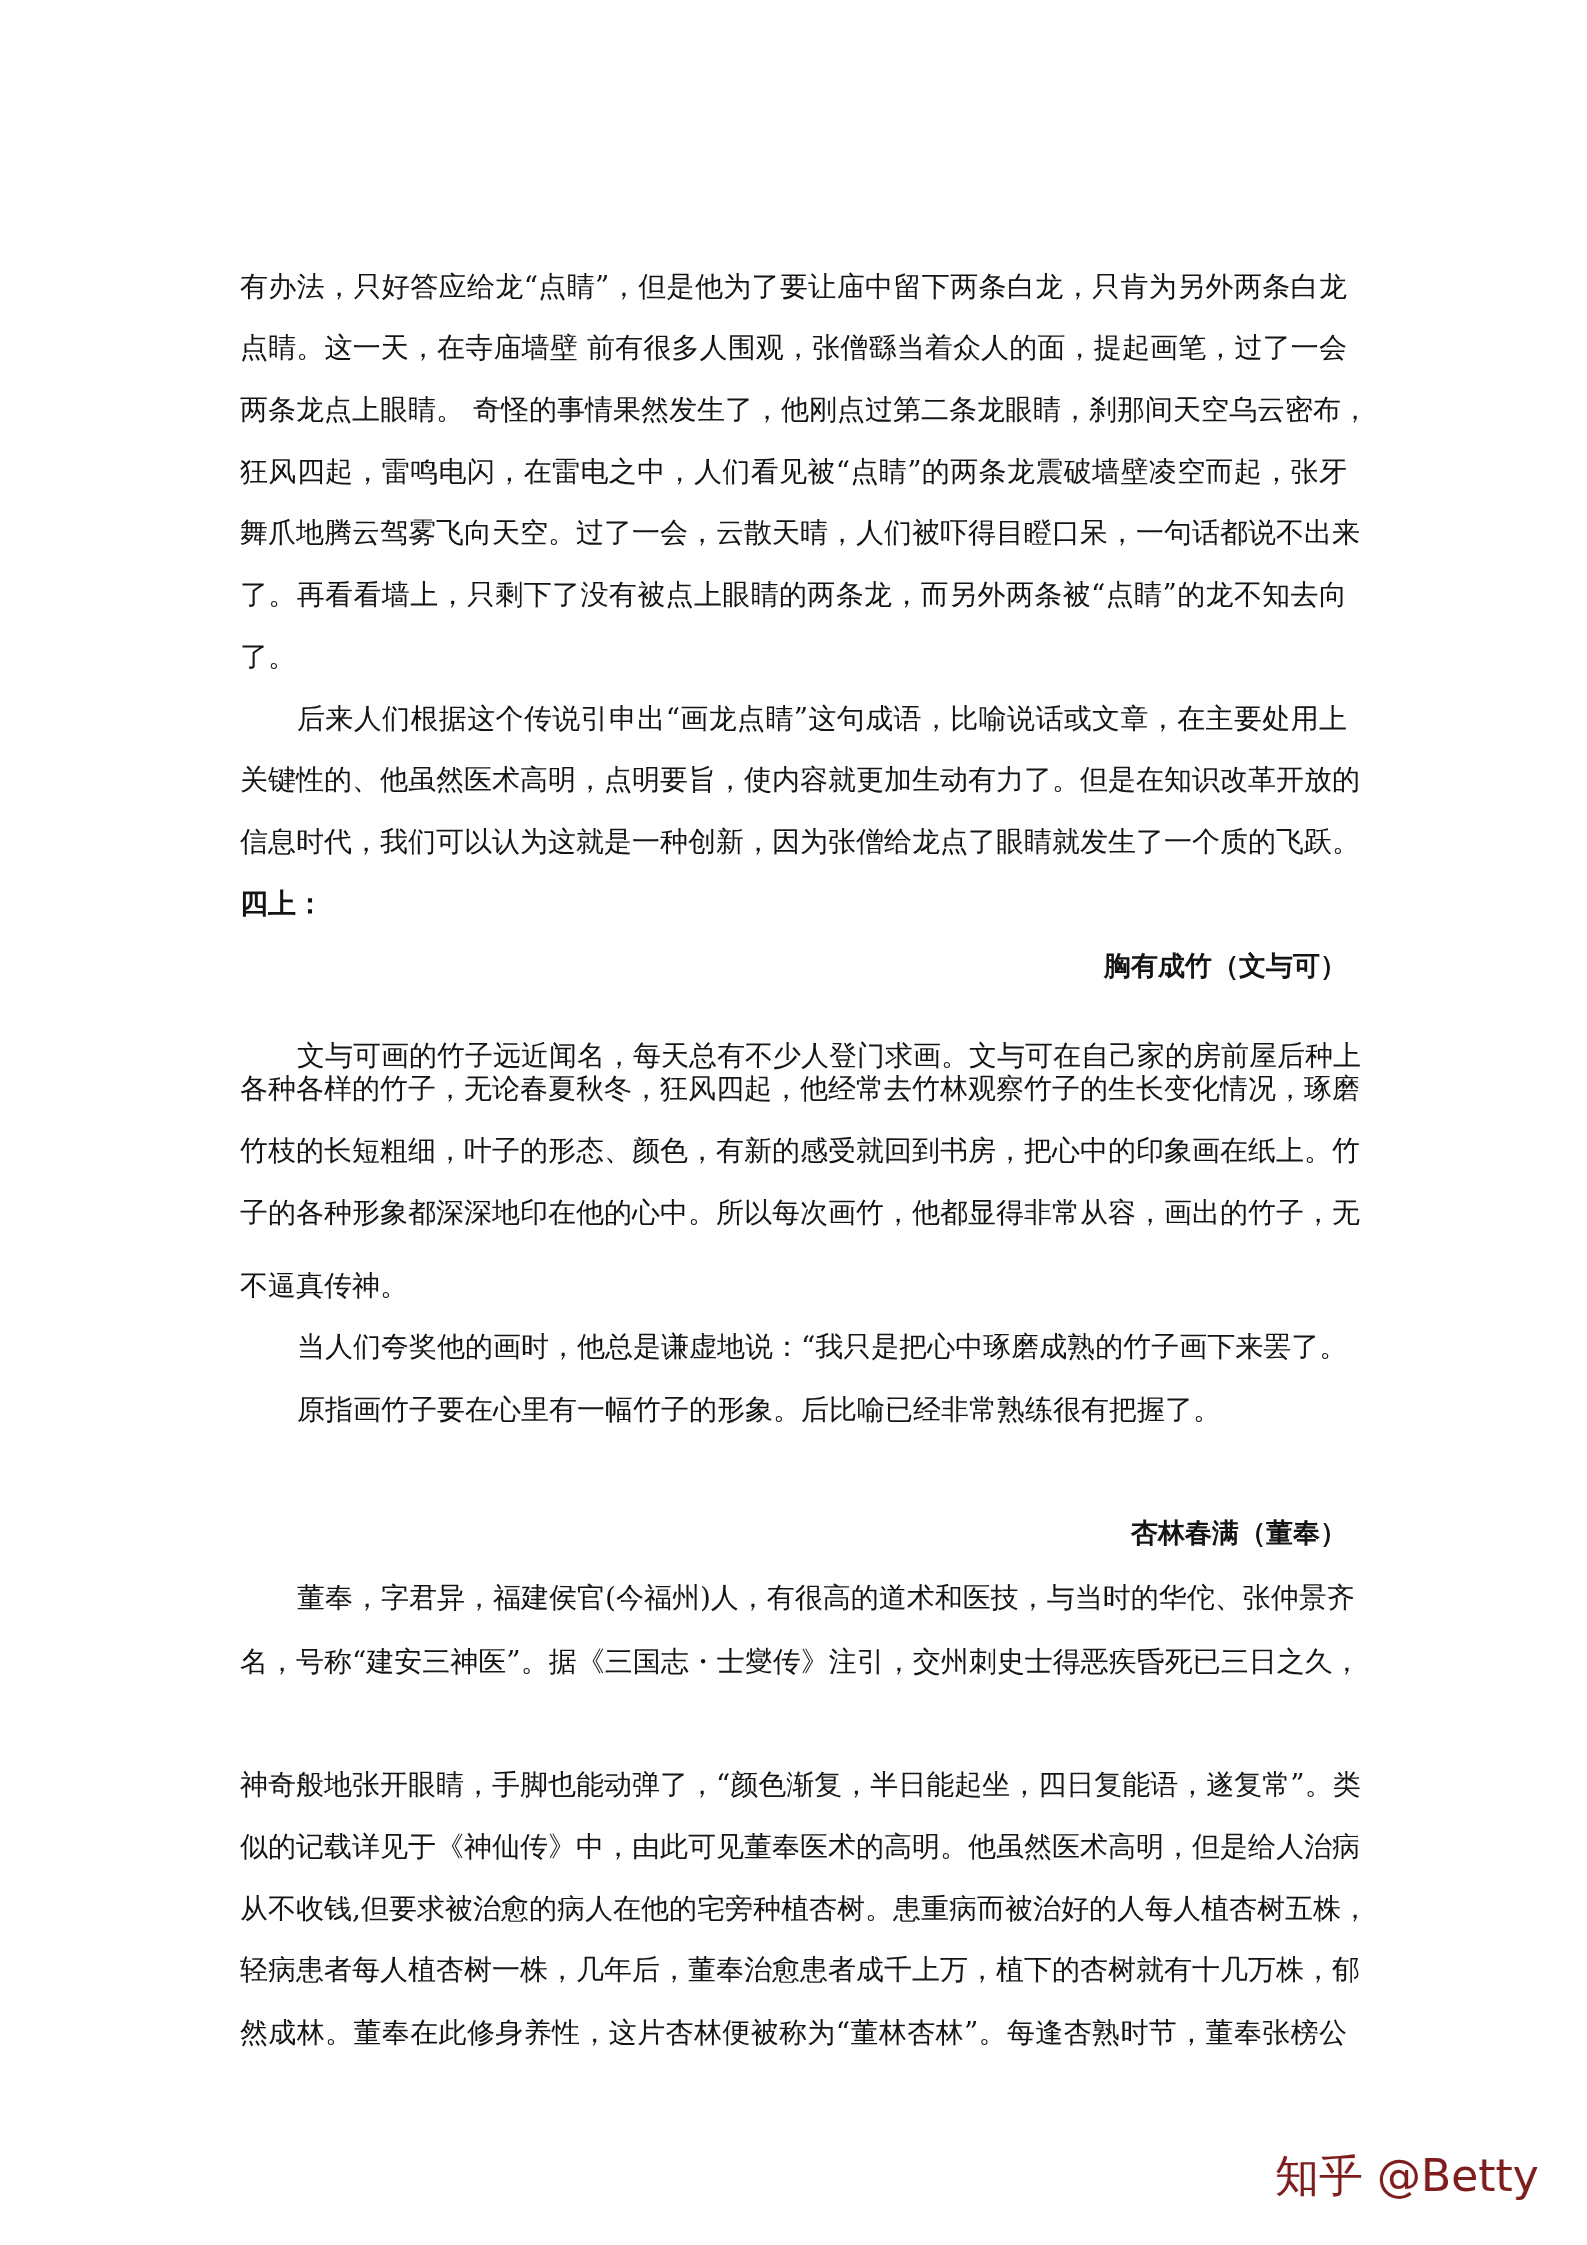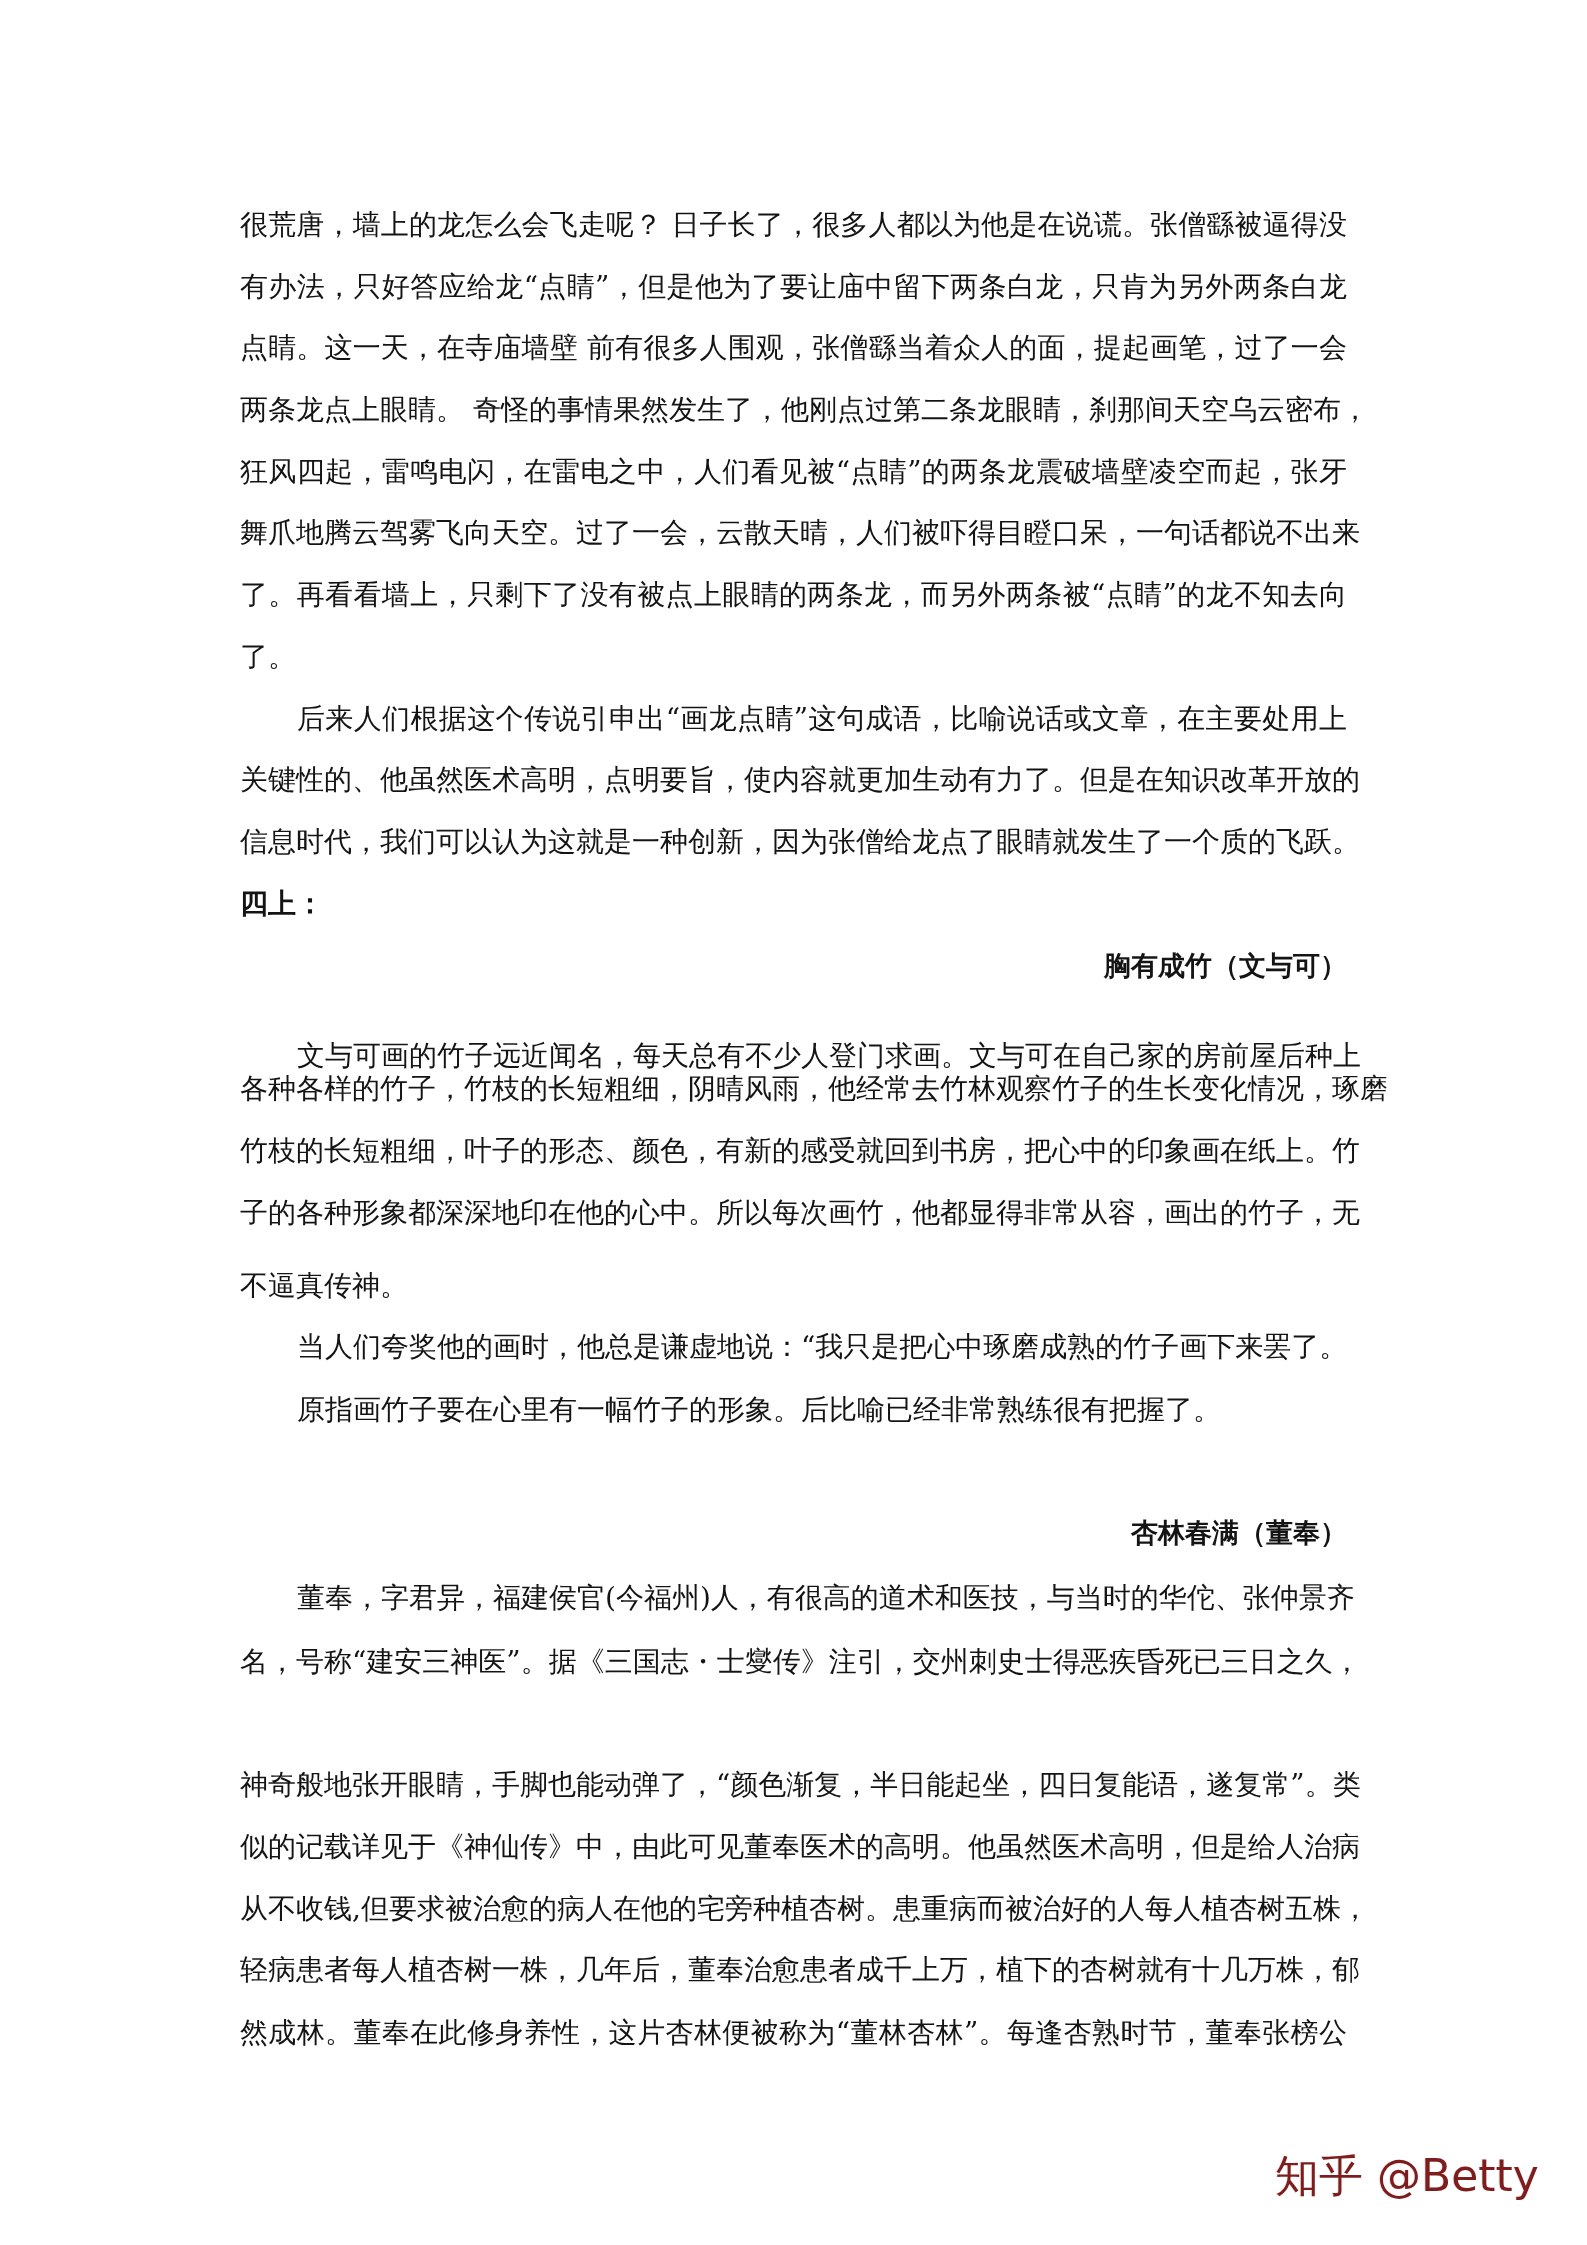--- a/index.html
+++ b/index.html
@@ -38,39 +38,38 @@
     color: #7f1d1d;
     white-space: nowrap;
     text-shadow: 1px 1px 0 #ffffff, -1px 0 0 #e8e8e8;
   }
 </style>
 </head>
 <body>
 
 <div class="page">
 
-  <div class="line full" style="top:205px">很荒唐，墙上的龙怎么会飞走呢？ 日子长了，很多人都以为他是在说谎。张僧繇被逼得没</div>
   <div class="line full" style="top:267px">有办法，只好答应给龙“点睛”，但是他为了要让庙中留下两条白龙，只肯为另外两条白龙</div>
   <div class="line full" style="top:328px">点睛。这一天，在寺庙墙壁 前有很多人围观，张僧繇当着众人的面，提起画笔，过了一会</div>
   <div class="line full" style="top:390px">两条龙点上眼睛。 奇怪的事情果然发生了，他刚点过第二条龙眼睛，刹那间天空乌云密布，</div>
   <div class="line full" style="top:452px">狂风四起，雷鸣电闪，在雷电之中，人们看见被“点睛”的两条龙震破墙壁凌空而起，张牙</div>
   <div class="line full" style="top:513px">舞爪地腾云驾雾飞向天空。过了一会，云散天晴，人们被吓得目瞪口呆，一句话都说不出来</div>
   <div class="line full" style="top:575px">了。再看看墙上，只剩下了没有被点上眼睛的两条龙，而另外两条被“点睛”的龙不知去向</div>
   <div class="line last" style="top:637px">了。</div>
 
   <div class="line full indent" style="top:699px">后来人们根据这个传说引申出“画龙点睛”这句成语，比喻说话或文章，在主要处用上</div>
   <div class="line full" style="top:760px">关键性的、他虽然医术高明，点明要旨，使内容就更加生动有力了。但是在知识改革开放的</div>
   <div class="line full" style="top:822px">信息时代，我们可以认为这就是一种创新，因为张僧给龙点了眼睛就发生了一个质的飞跃。</div>
 
   <div class="line last bold" style="top:884px">四上：</div>
 
   <div class="line heading" style="top:946px">胸有成竹（文与可）</div>
 
   <div class="line full indent" style="top:1036px">文与可画的竹子远近闻名，每天总有不少人登门求画。文与可在自己家的房前屋后种上</div>
-  <div class="line full" style="top:1069px">各种各样的竹子，竹枝的长短粗细，阴晴风雨，他经常去竹林观察竹子的生长变化情况，琢磨</div>
+  <div class="line full" style="top:1069px">各种各样的竹子，无论春夏秋冬，狂风四起，他经常去竹林观察竹子的生长变化情况，琢磨</div>
   <div class="line full" style="top:1131px">竹枝的长短粗细，叶子的形态、颜色，有新的感受就回到书房，把心中的印象画在纸上。竹</div>
   <div class="line full" style="top:1193px">子的各种形象都深深地印在他的心中。所以每次画竹，他都显得非常从容，画出的竹子，无</div>
   <div class="line last" style="top:1266px">不逼真传神。</div>
 
   <div class="line last indent" style="top:1327px">当人们夸奖他的画时，他总是谦虚地说：“我只是把心中琢磨成熟的竹子画下来罢了。</div>
 
   <div class="line last indent" style="top:1390px">原指画竹子要在心里有一幅竹子的形象。后比喻已经非常熟练很有把握了。</div>
 
   <div class="line heading" style="top:1513px">杏林春满（董奉）</div>
 

